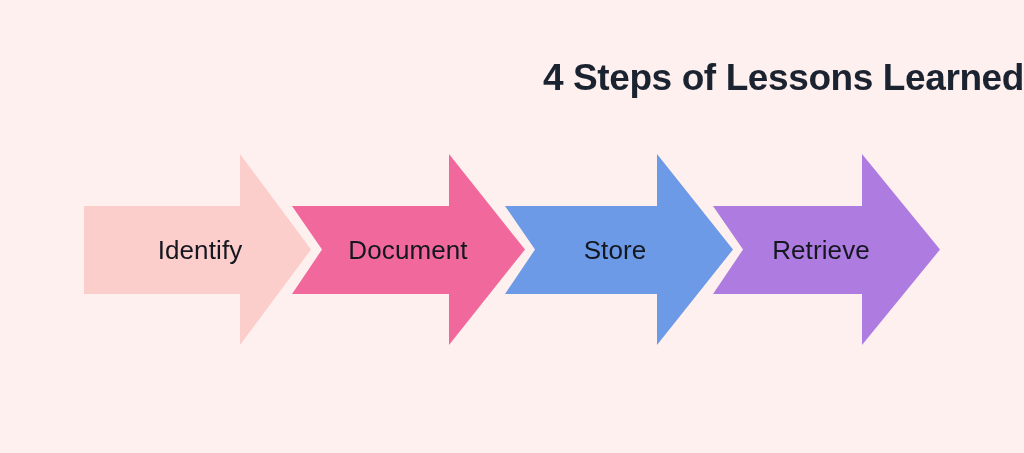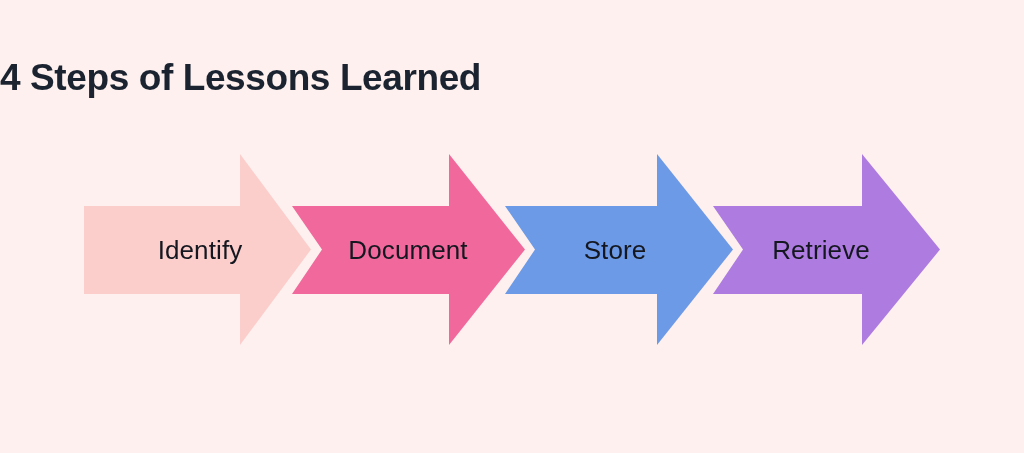--- a/index.html
+++ b/index.html
@@ -18,21 +18,21 @@
     position: relative;
     width: 1024px;
     height: 453px;
     background: #fdf0ee;
   }
   #page-title {
     position: absolute;
     left: 0;
     top: 0;
     width: 1024px;
-    text-align: left;
+    text-align: right;
     margin-top: 57px;
     font-size: 37px;
     font-weight: bold;
     letter-spacing: -0.4px;
     color: #1b2330;
     font-family: "Liberation Sans", sans-serif;
     white-space: nowrap;
   }
   #process-flow {
     position: absolute;

